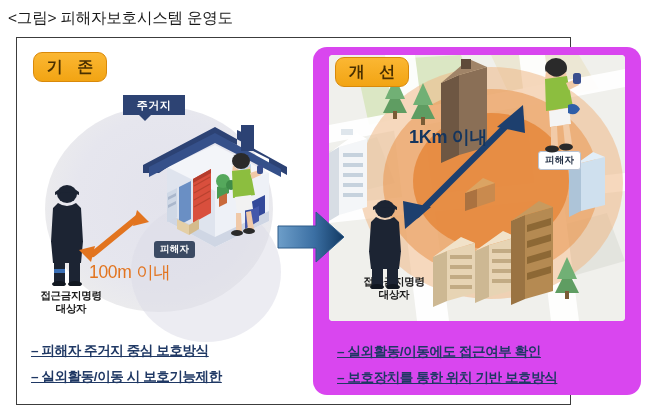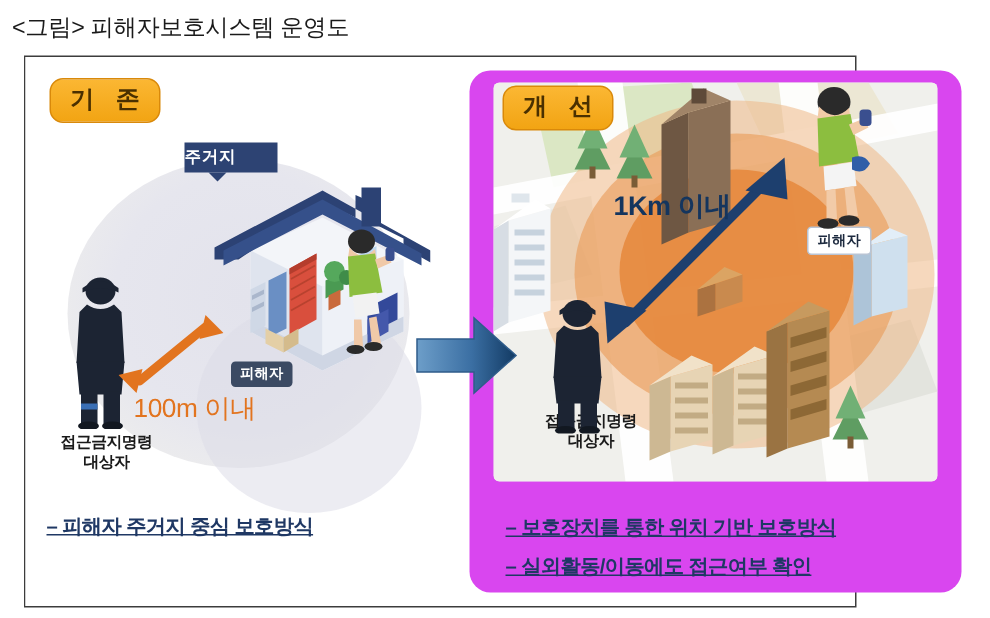--- a/index.html
+++ b/index.html
@@ -109,20 +109,21 @@
   .callout {
     position: absolute;
     left: 106px;
     top: 57px;
     width: 62px;
     height: 20px;
     background: #2d4373;
     color: #ffffff;
     font-size: 11px;
     font-weight: bold;
+    text-align: center;
     line-height: 20px;
     letter-spacing: .5px;
     z-index: 25;
   }
   .callout::after {
     content: "";
     position: absolute;
     left: 16px;
     bottom: -6px;
     border-left: 6px solid transparent;
@@ -333,20 +334,21 @@
 
       <div class="tag-victim tag-victim-left">피해자</div>
 
       <div class="label-offender label-offender-left">
         <div>접근금지명령</div>
         <div>대상자</div>
       </div>
 
       <div class="bullets bullets-left">
         <div>– 피해자 주거지 중심 보호방식</div>
+        <div>– 실외활동/이동 시 보호기능제한</div>
       </div>
     </div>
 
     <div class="arrow-mid">
       <svg viewBox="0 0 70 54" width="70" height="54">
         <defs>
           <linearGradient id="gmid" x1="0" y1="0" x2="1" y2="0">
             <stop offset="0%" stop-color="#6d9ec9"></stop>
             <stop offset="55%" stop-color="#3b6fa3"></stop>
             <stop offset="100%" stop-color="#123a63"></stop>
@@ -504,19 +506,19 @@
           <ellipse cx="30" cy="90" rx="7" ry="3" fill="#121821"></ellipse>
         </svg>
       </div>
 
       <div class="label-offender label-offender-right">
         <div>접근금지명령</div>
         <div>대상자</div>
       </div>
 
       <div class="bullets bullets-right">
+        <div>– 실외활동/이동에도 접근여부 확인</div>
         <div>– 보호장치를 통한 위치 기반 보호방식</div>
-        <div>– 실외활동/이동에도 접근여부 확인</div>
       </div>
     </div>
 
   </div>
 </div>
 
 </body></html>

